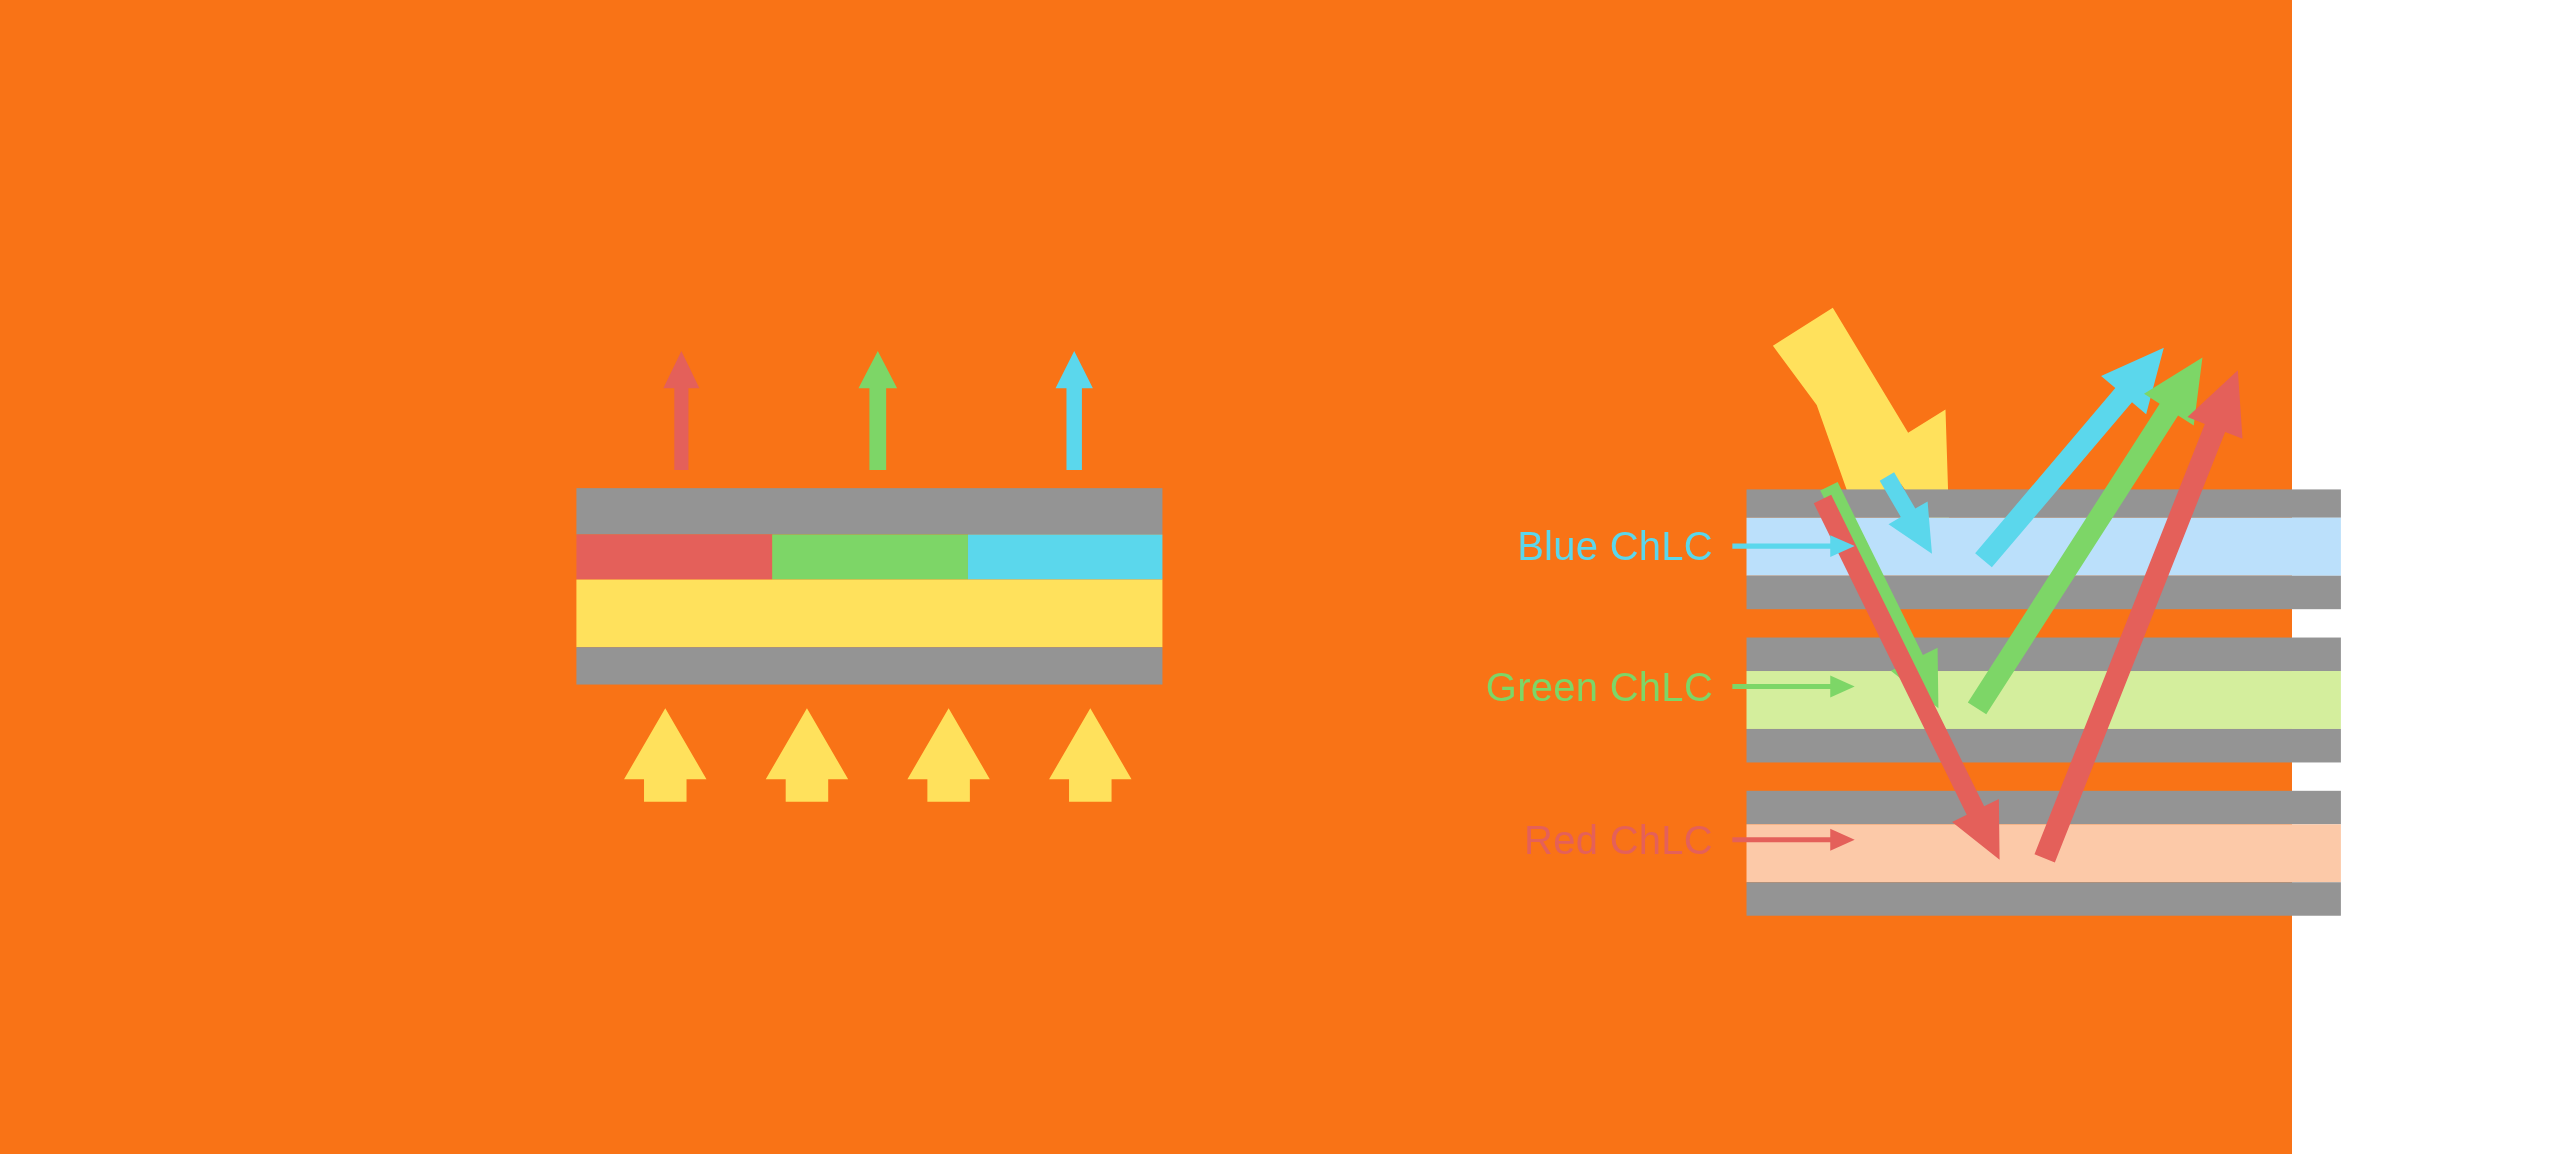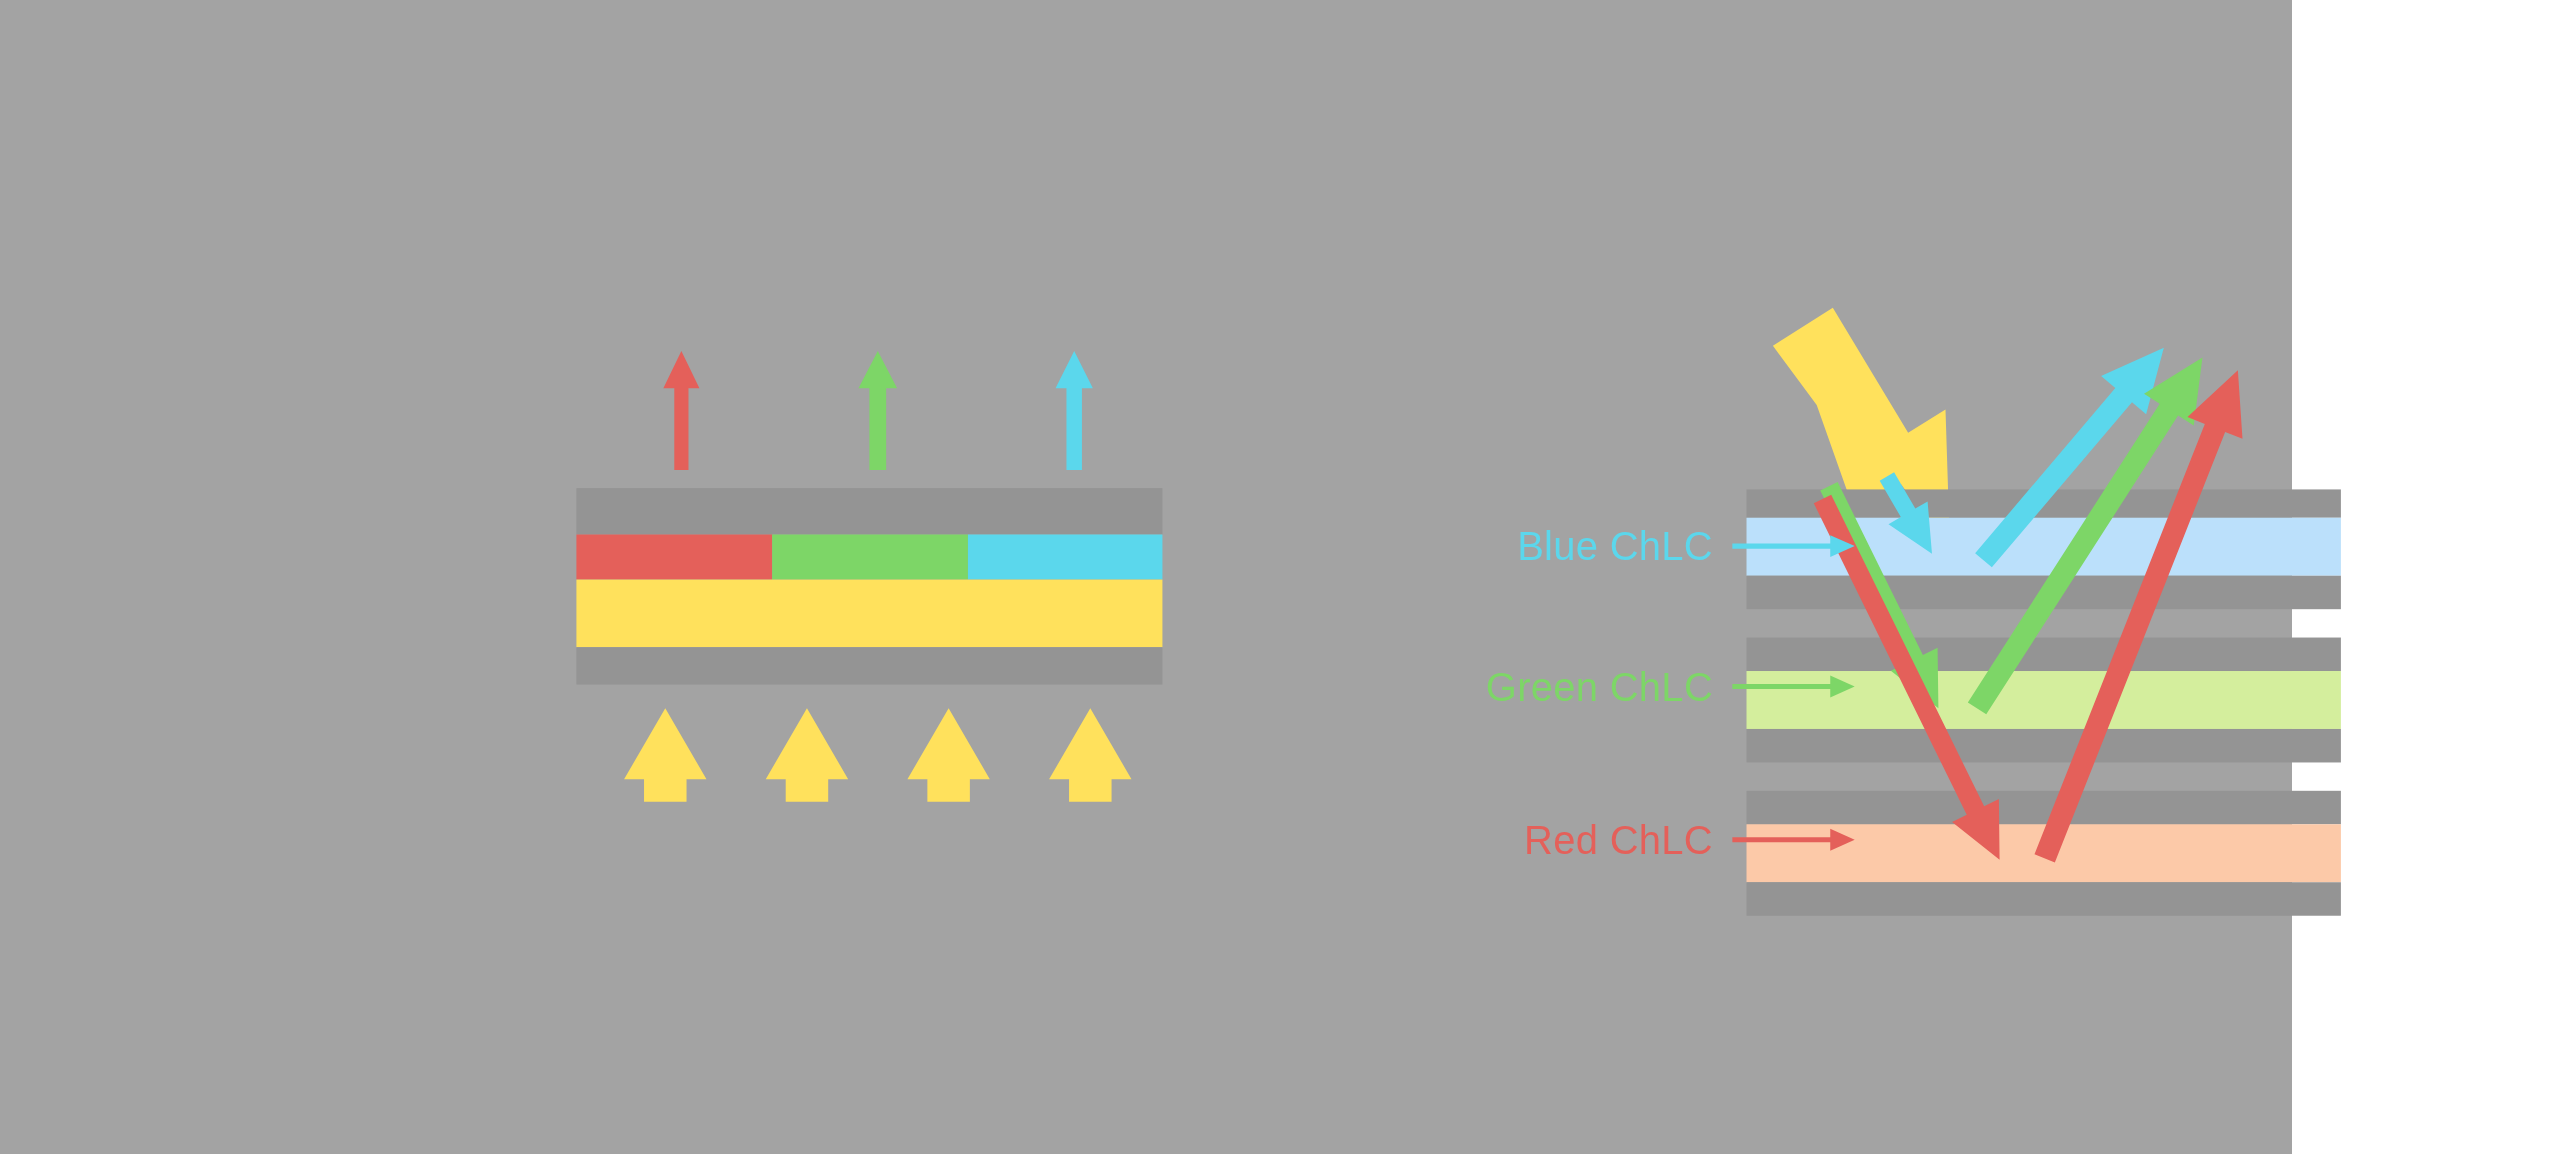--- a/index.html
+++ b/index.html
@@ -13,21 +13,21 @@
     font-family: "Liberation Sans", sans-serif;
     overflow: hidden;
     position: relative;
   }
   #stage {
     position: absolute;
     left: 0;
     top: 0;
     width: 2292px;
     height: 1154px;
-    background: #a3a3a3;
+    background: #f97316;
   }
   svg.diagram {
     position: absolute;
     left: 0;
     top: 0;
     width: 2576px;
     height: 1154px;
     display: block;
   }
   .lbl {

